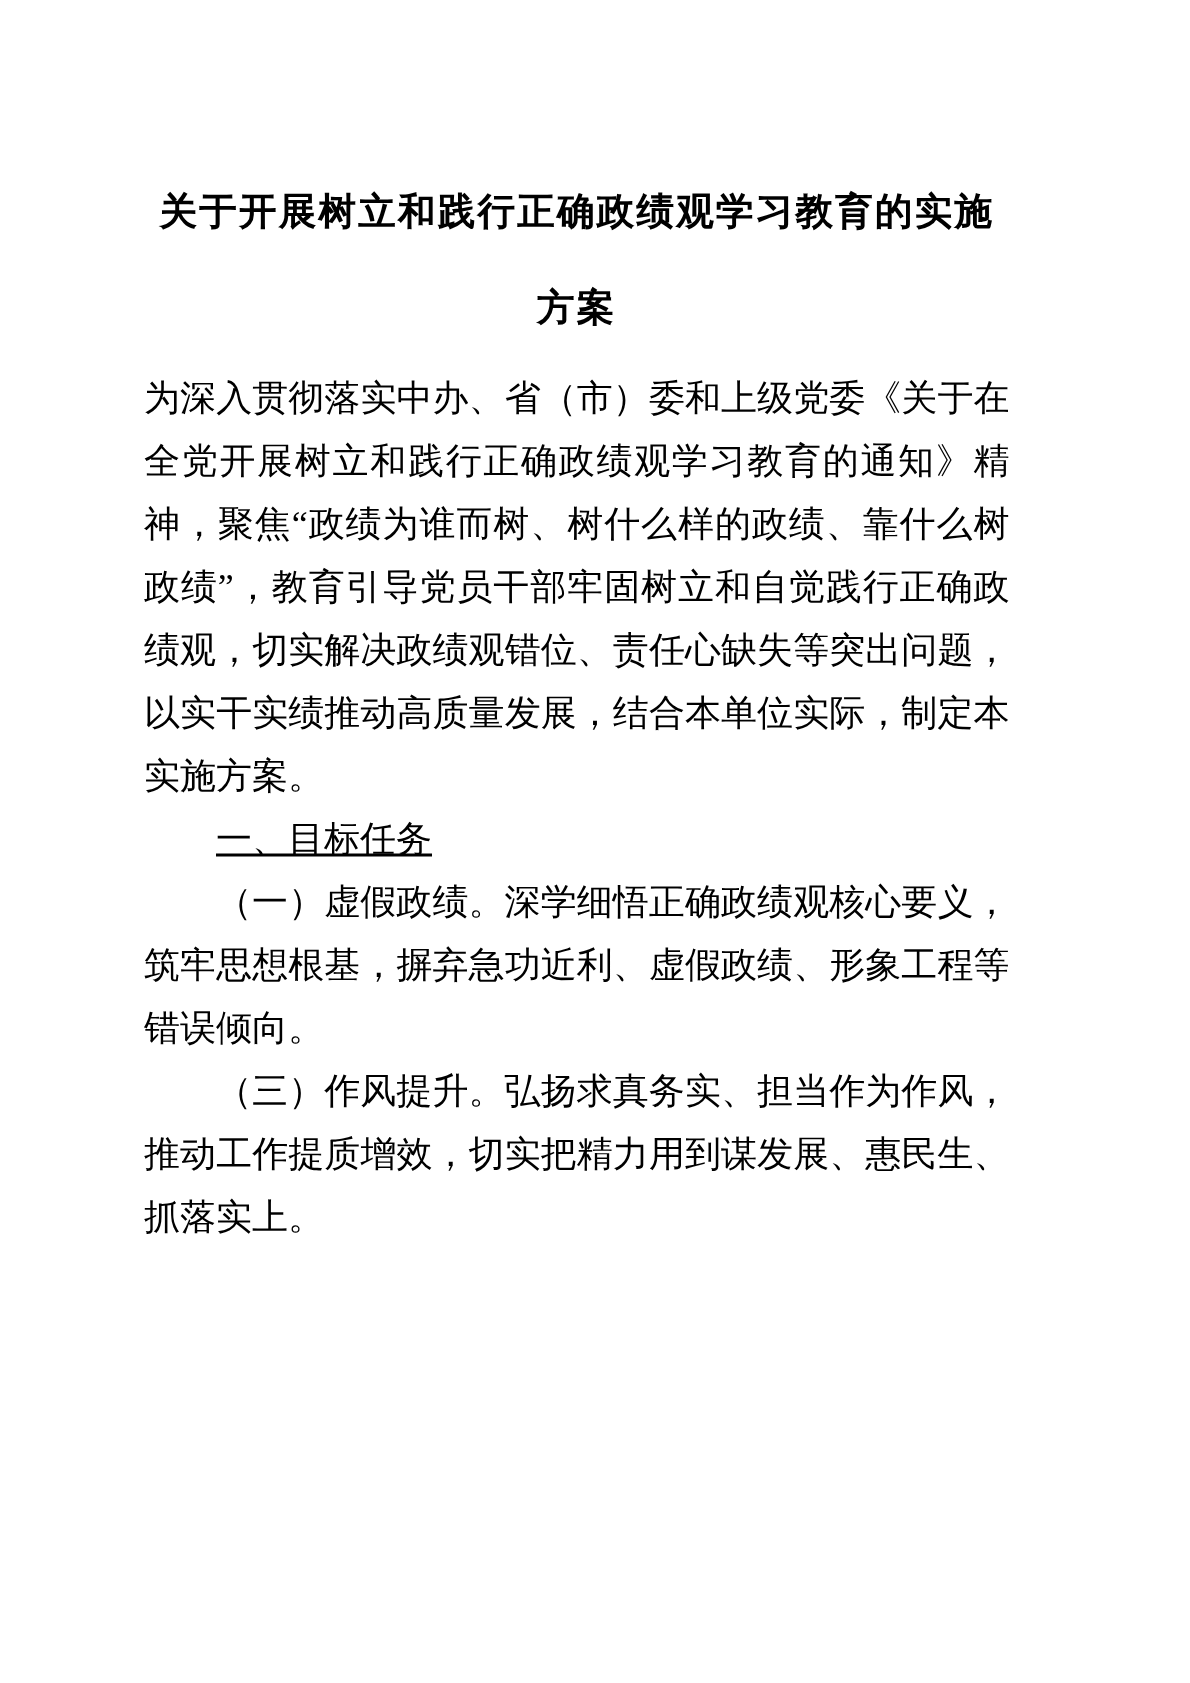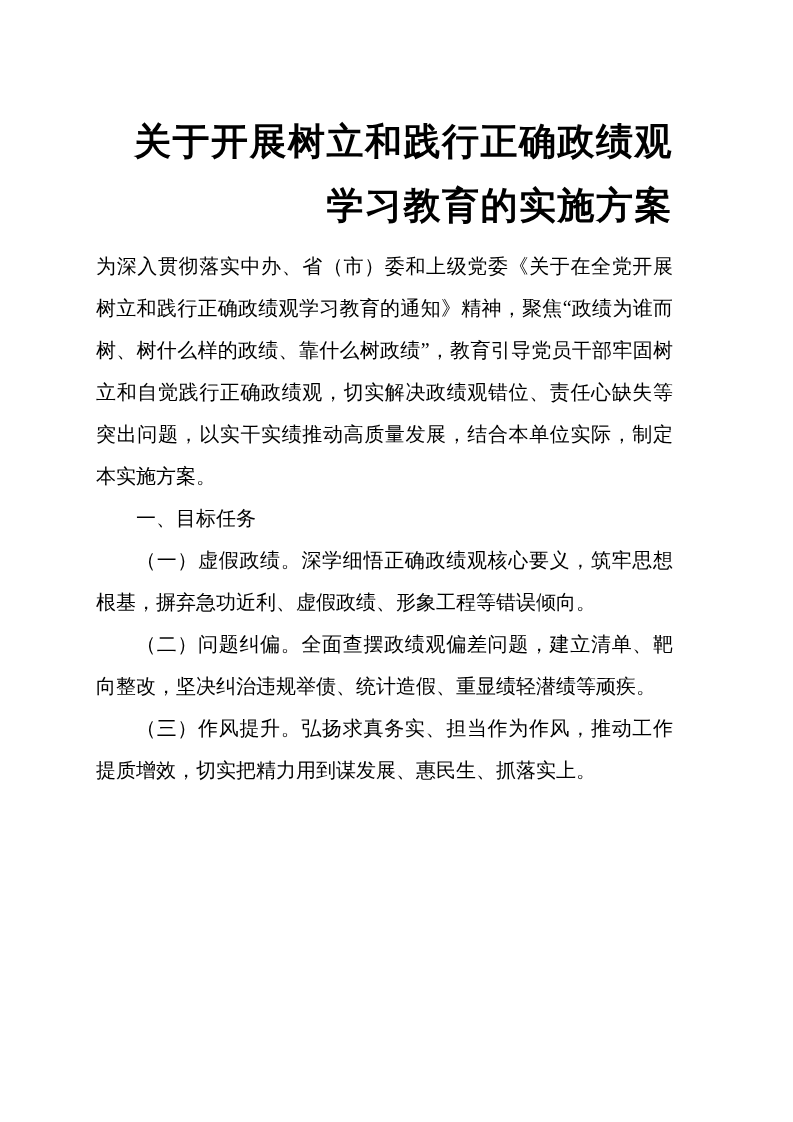--- a/index.html
+++ b/index.html
@@ -15,50 +15,50 @@
     background: #ffffff;
     padding: 110px 120px 0 96px;
     overflow: hidden;
     font-family: "Liberation Serif", "DejaVu Serif", serif;
     color: #000000;
   }
   .doc-title {
     margin: 0 0 7px 0;
     font-family: "Liberation Serif", "DejaVu Serif", serif;
     font-weight: 700;
-    font-size: 37px;
+    font-size: 25px;
     line-height: 64px;
     letter-spacing: 1.5px;
-    text-align: right;
+    text-align: center;
     color: #000000;
   }
   .doc-body {
     width: 577px;
   }
   .doc-body p.para {
     margin: 0;
-    font-size: 20px;
+    font-size: 24px;
     line-height: 42px;
     text-align: justify;
     color: #000000;
     word-break: break-all;
     overflow-wrap: break-word;
   }
   .doc-body p.para.indent {
     text-indent: 2em;
   }
   .doc-body p.para.heading {
     text-align: left;
+    text-decoration: underline;
   }
 </style>
 </head>
 <body>
 
 <div class="page">
   <h1 class="doc-title">关于开展树立和践行正确政绩观学习教育的实施方案</h1>
   <div class="doc-body" id="doc-body">
       <p class="para">为深入贯彻落实中办、省（市）委和上级党委《关于在全党开展树立和践行正确政绩观学习教育的通知》精神，聚焦“政绩为谁而树、树什么样的政绩、靠什么树政绩”，教育引导党员干部牢固树立和自觉践行正确政绩观，切实解决政绩观错位、责任心缺失等突出问题，以实干实绩推动高质量发展，结合本单位实际，制定本实施方案。</p>
       <p class="para indent heading">一、目标任务</p>
       <p class="para indent">（一）虚假政绩。深学细悟正确政绩观核心要义，筑牢思想根基，摒弃急功近利、虚假政绩、形象工程等错误倾向。</p>
-      <p class="para indent">（二）问题纠偏。全面查摆政绩观偏差问题，建立清单、靶向整改，坚决纠治违规举债、统计造假、重显绩轻潜绩等顽疾。</p>
       <p class="para indent">（三）作风提升。弘扬求真务实、担当作为作风，推动工作提质增效，切实把精力用到谋发展、惠民生、抓落实上。</p>
     </div>
 </div>
 
 </body></html>

